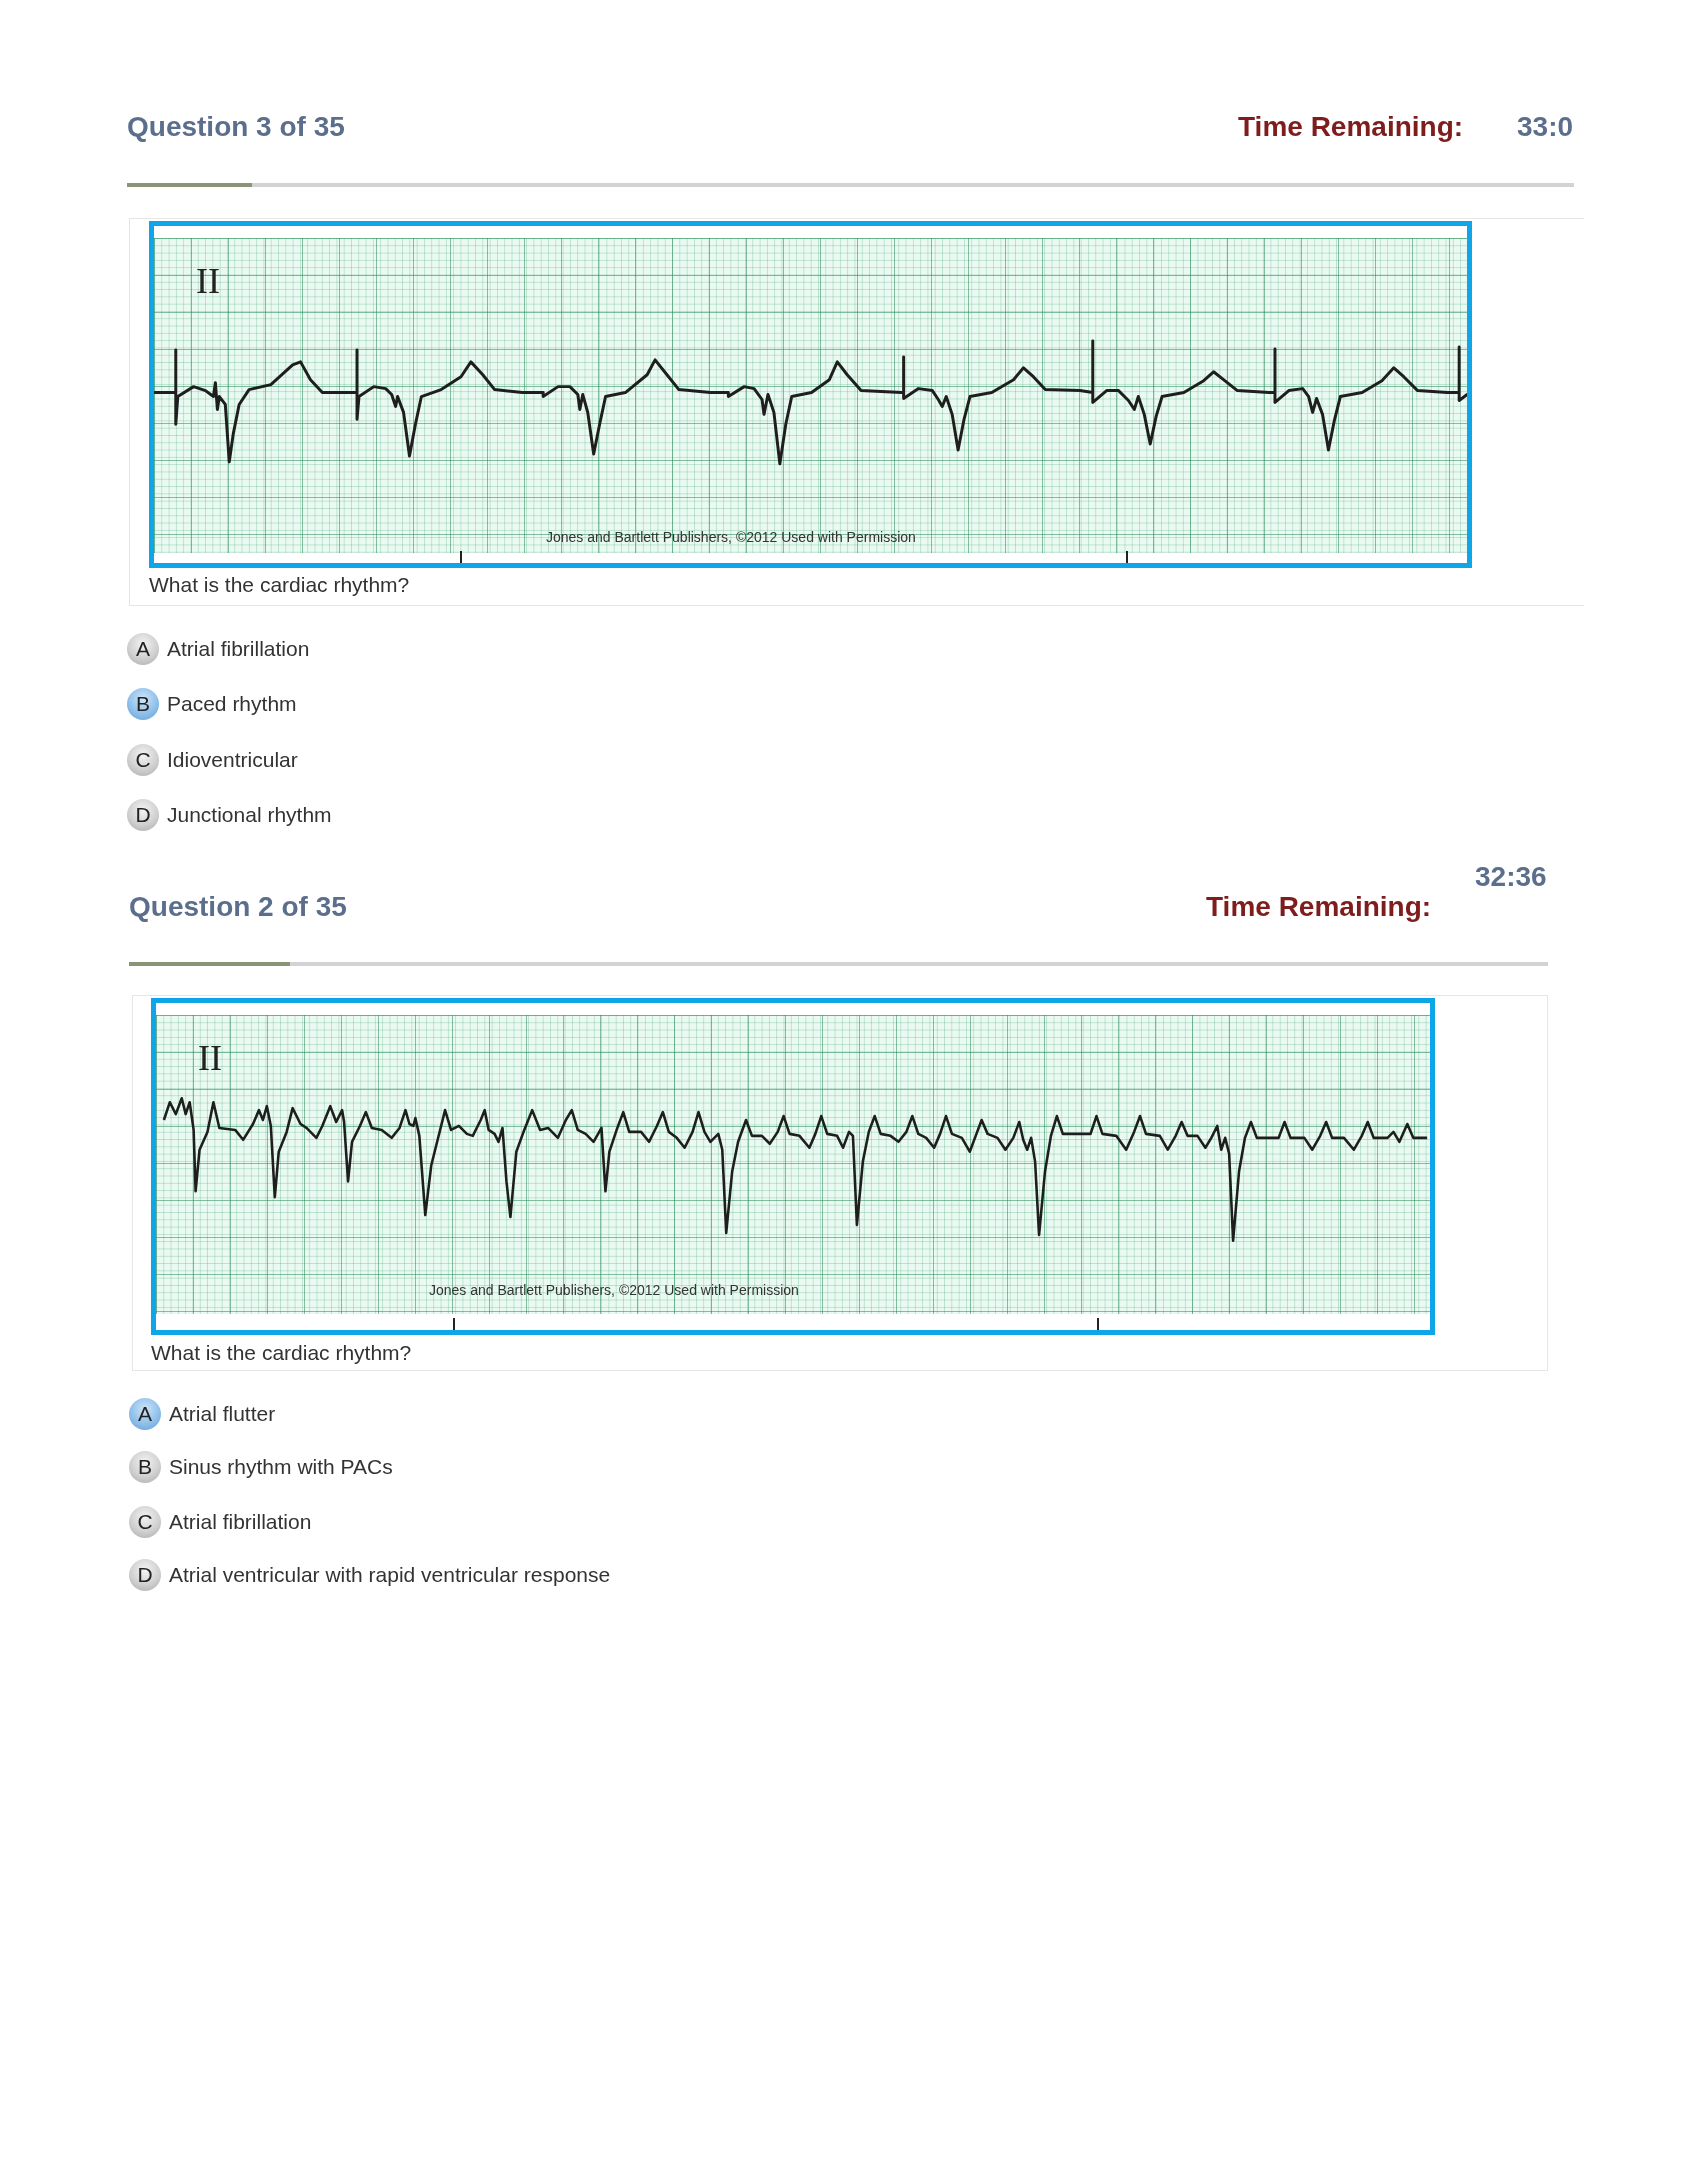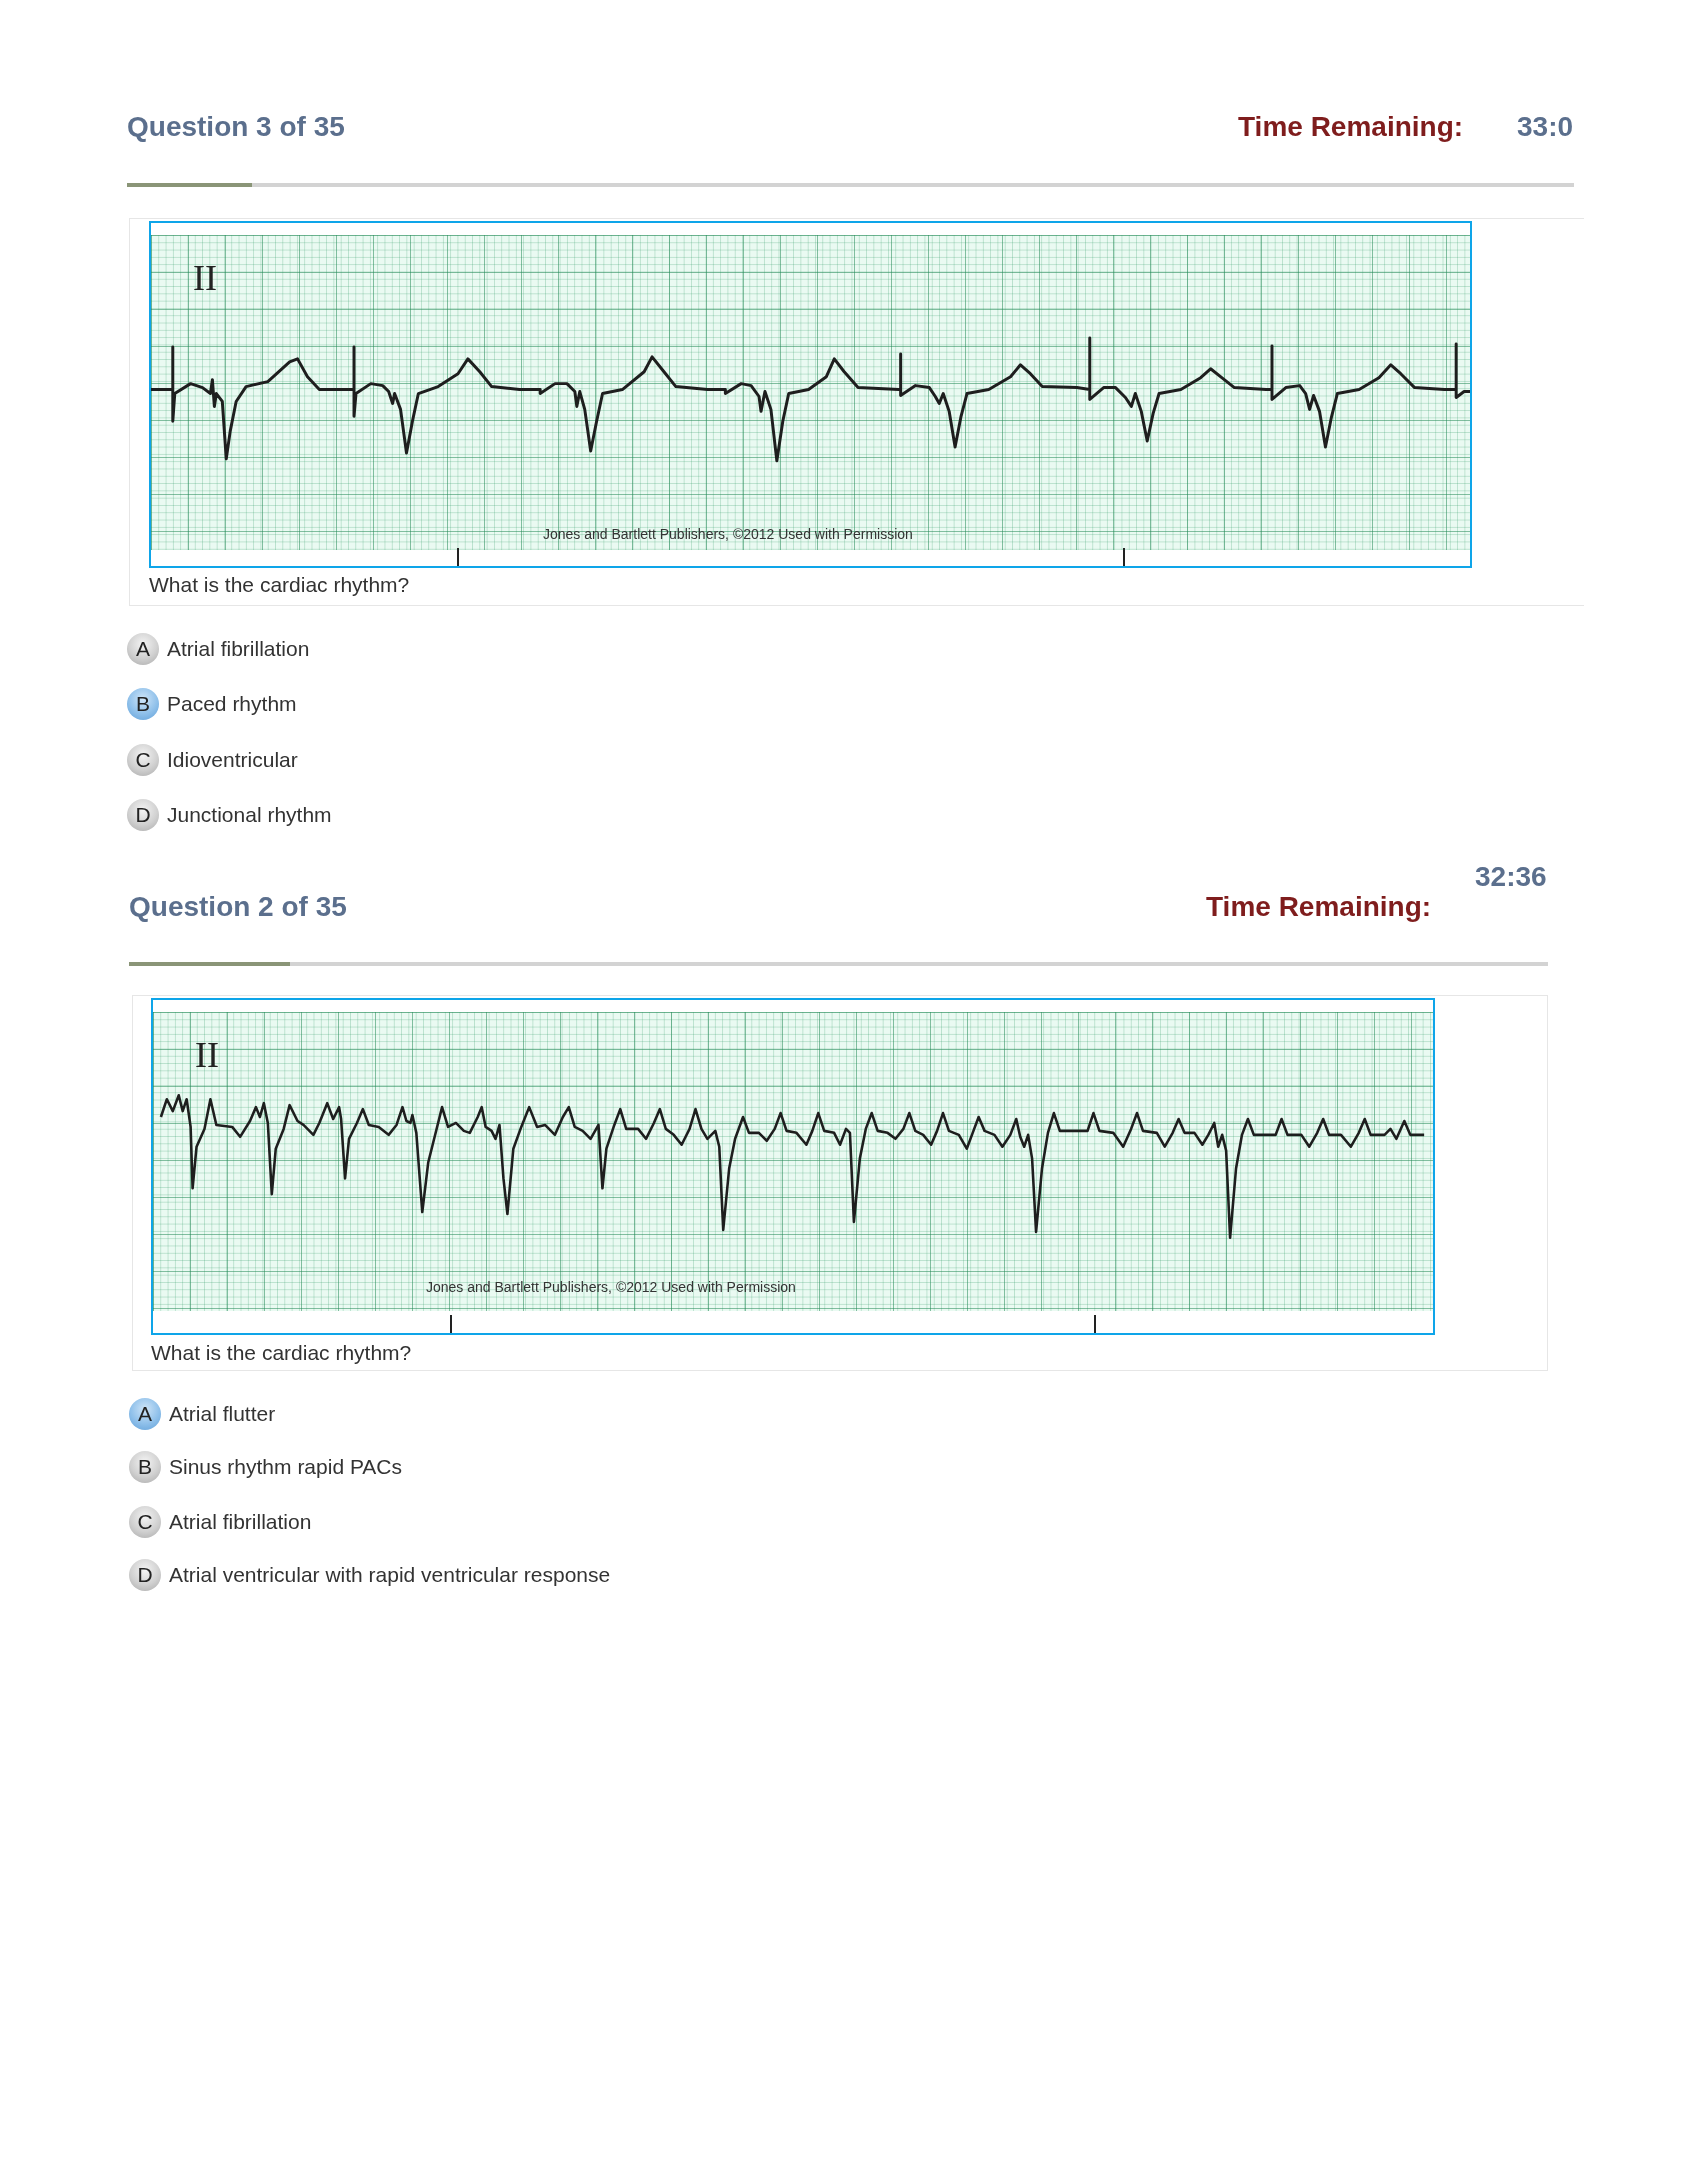--- a/index.html
+++ b/index.html
@@ -3,21 +3,21 @@
 <meta charset="utf-8">
 <style>
   html, body { margin: 0; padding: 0; background: #ffffff; }
   body { width: 1683px; height: 2178px; position: relative; overflow: hidden; font-family: "Liberation Sans", sans-serif; }
   .q-title { position: absolute; font-weight: bold; font-size: 28px; color: #5b6f8d; white-space: nowrap; }
   .q-time-label { position: absolute; font-weight: bold; font-size: 28px; color: #7f1d1d; white-space: nowrap; }
   .q-time-value { position: absolute; font-weight: bold; font-size: 28px; color: #5b6f8d; white-space: nowrap; overflow: hidden; }
   .progress { position: absolute; height: 4px; background: #d3d3d3; }
   .progress .fill { position: absolute; left: 0; top: 0; height: 4px; background: #8a9577; }
   .card { position: absolute; border: 1px solid #e6e6e6; background: #ffffff; box-sizing: border-box; }
-  .ecg-frame { position: absolute; border: 2px solid #0ea5e9; background: #ffffff; box-sizing: border-box; overflow: hidden; }
+  .ecg-frame { position: absolute; border: 5px solid #0ea5e9; background: #ffffff; box-sizing: border-box; overflow: hidden; }
   .ecg-grid { position: absolute; left: 0; right: 0; background-color: #eafaf2;
     background-image:
       linear-gradient(to right, rgba(40,140,90,0.55) 1px, transparent 1px),
       linear-gradient(to bottom, rgba(40,140,90,0.55) 1px, transparent 1px),
       linear-gradient(to right, rgba(60,160,110,0.28) 1px, transparent 1px),
       linear-gradient(to bottom, rgba(60,160,110,0.28) 1px, transparent 1px);
     background-size: 37px 37px, 37px 37px, 7.3px 7.3px, 7.3px 7.3px; }
   .lead-label { position: absolute; font-family: "Liberation Serif", serif; font-size: 36px; color: #222; }
   .credit { position: absolute; font-size: 14px; color: #333; white-space: nowrap; }
   .tick { position: absolute; width: 2px; height: 20px; background: #222; }
@@ -122,21 +122,21 @@
     </div>
     <div class="prompt" style="left:18px; top:345px;">What is the cardiac rhythm?</div>
   </div>
 
   <div class="option" style="left:129px; top:1398px;">
     <span class="badge selected">A</span>
     <span class="opt-label">Atrial flutter</span>
   </div>
   <div class="option" style="left:129px; top:1451px;">
     <span class="badge">B</span>
-    <span class="opt-label">Sinus rhythm rapid PACs</span>
+    <span class="opt-label">Sinus rhythm with PACs</span>
   </div>
   <div class="option" style="left:129px; top:1506px;">
     <span class="badge">C</span>
     <span class="opt-label">Atrial fibrillation</span>
   </div>
   <div class="option" style="left:129px; top:1559px;">
     <span class="badge">D</span>
     <span class="opt-label">Atrial ventricular with rapid ventricular response</span>
   </div>
 </section>

